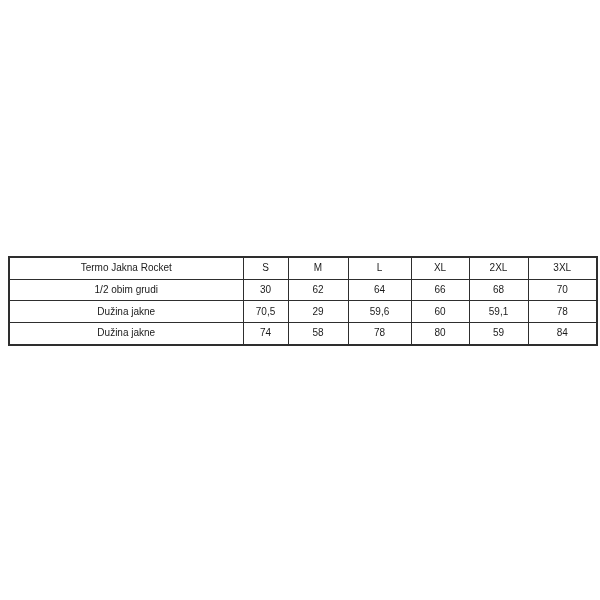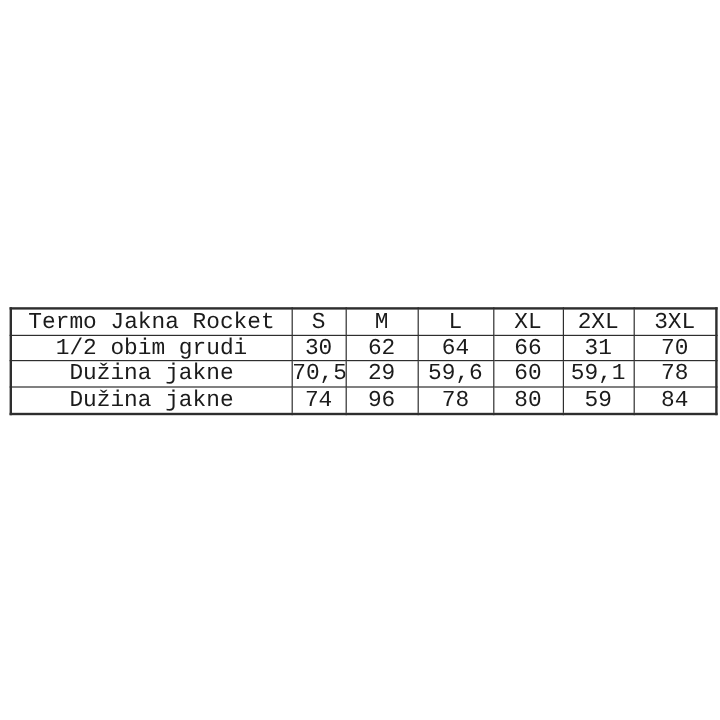--- a/index.html
+++ b/index.html
@@ -22,26 +22,25 @@
     height: 90px;
     border-collapse: collapse;
     table-layout: fixed;
     border: 2px solid #2e2e2e;
   }
   table.size-table td {
     border: 1.6px solid #2e2e2e;
     text-align: center;
     vertical-align: middle;
     padding: 0;
-    font-size: 19px;
+    font-size: 10px;
     line-height: 1;
     color: #1b1b1b;
     white-space: nowrap;
     overflow: hidden;
-    font-family: Liberation Mono, monospace;
   }
 </style>
 </head>
 <body>
 
 <div class="canvas">
   <table class="size-table">
     <colgroup>
       <col style="width:234px">
       <col style="width:45px">
@@ -60,36 +59,36 @@
         <td>XL</td>
         <td>2XL</td>
         <td>3XL</td>
       </tr>
       <tr>
         <td>1/2 obim grudi</td>
         <td>30</td>
         <td>62</td>
         <td>64</td>
         <td>66</td>
-        <td>31</td>
+        <td>68</td>
         <td>70</td>
       </tr>
       <tr>
         <td>Dužina jakne</td>
         <td>70,5</td>
         <td>29</td>
         <td>59,6</td>
         <td>60</td>
         <td>59,1</td>
         <td>78</td>
       </tr>
       <tr>
         <td>Dužina jakne</td>
         <td>74</td>
-        <td>96</td>
+        <td>58</td>
         <td>78</td>
         <td>80</td>
         <td>59</td>
         <td>84</td>
       </tr>
     </tbody>
   </table>
 </div>
 
 </body></html>

